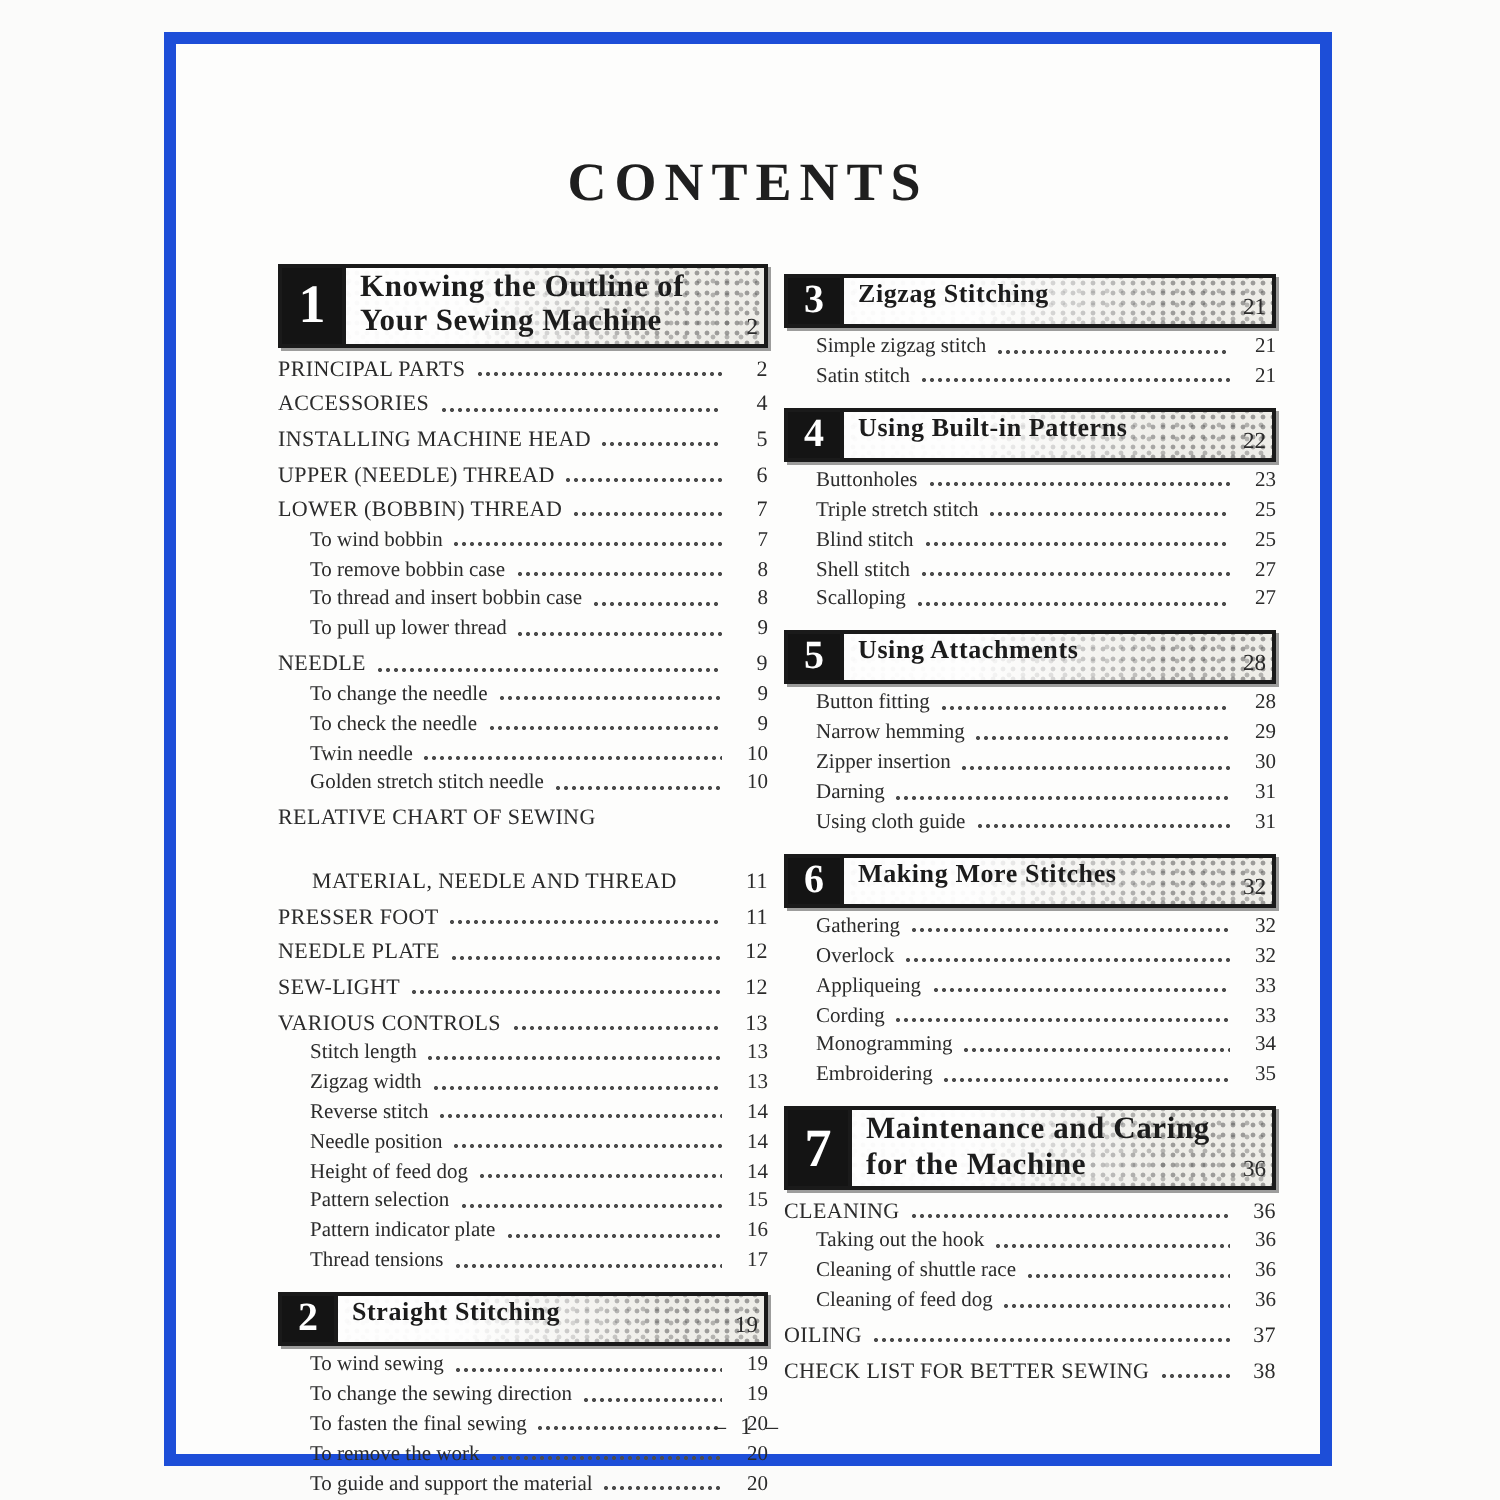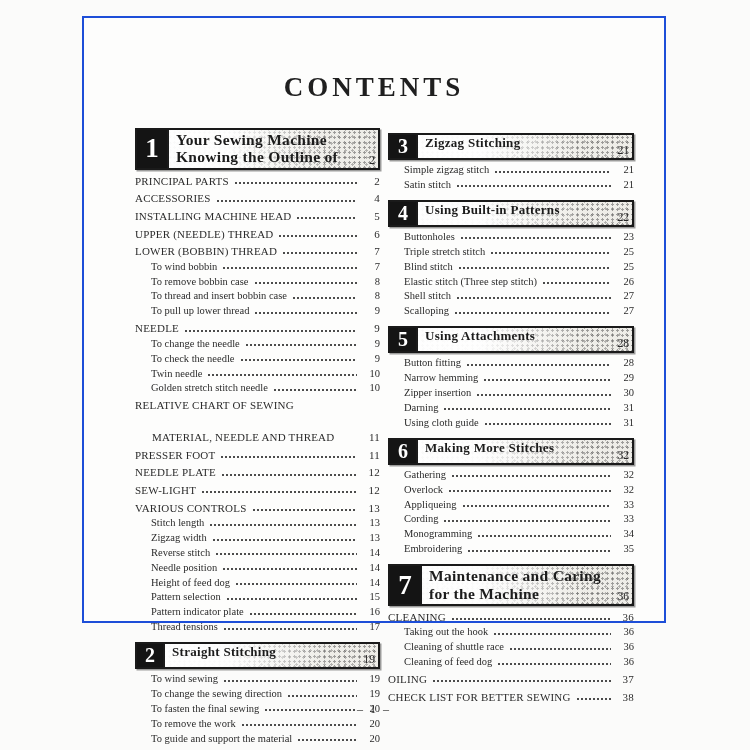--- a/index.html
+++ b/index.html
@@ -6,22 +6,22 @@
   body{
     width:750px;height:750px;
     background:#fbfbfa;
     font-family:"Liberation Serif",serif;
     position:relative;
     overflow:hidden;
   }
   .scan-frame{
     position:absolute;
     left:82px;top:16px;
-    width:584px;height:607px;
-    border:2px solid #1d4ed8;
+    width:584px;height:717px;
+    border:6px solid #1d4ed8;
     background:#fdfdfc;
     box-sizing:border-box;
   }
   .doc-title{
     position:absolute;
     top:54px;left:0;right:0;
     text-align:center;
     font-size:27px;
     font-weight:bold;
     letter-spacing:4px;
@@ -120,22 +120,22 @@
 </head>
 <body>
 
 <div class="scan-frame">
   <div class="doc-title">CONTENTS</div>
   <div class="toc-col left">
       <div class="section">
         <div class="sec-header two-line">
           <div class="sec-num">1</div>
           <div class="sec-titles">
+            <div class="sec-title-line">Knowing the Outline of</div>
             <div class="sec-title-line">Your Sewing Machine</div>
-            <div class="sec-title-line">Knowing the Outline of</div>
           </div>
           <div class="sec-page">2</div>
         </div>
         <div class="sec-body">
           <div class="row lvl0">
             <span class="lbl">PRINCIPAL PARTS</span>
             <span class="leader"></span>
             <span class="pg">2</span>
           </div>
           <div class="row lvl0">
@@ -350,25 +350,20 @@
           </div>
           <div class="row lvl1">
             <span class="lbl">Triple stretch stitch</span>
             <span class="leader"></span>
             <span class="pg">25</span>
           </div>
           <div class="row lvl1">
             <span class="lbl">Blind stitch</span>
             <span class="leader"></span>
             <span class="pg">25</span>
-          </div>
-          <div class="row lvl1">
-            <span class="lbl">Elastic stitch (Three step stitch)</span>
-            <span class="leader"></span>
-            <span class="pg">26</span>
           </div>
           <div class="row lvl1">
             <span class="lbl">Shell stitch</span>
             <span class="leader"></span>
             <span class="pg">27</span>
           </div>
           <div class="row lvl1">
             <span class="lbl">Scalloping</span>
             <span class="leader"></span>
             <span class="pg">27</span>

